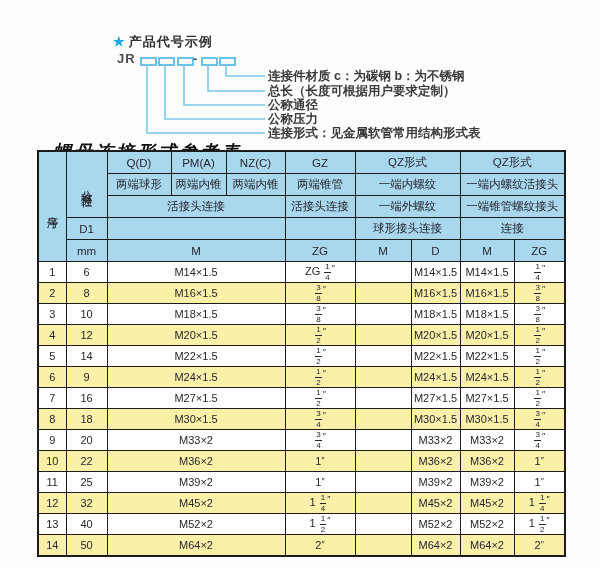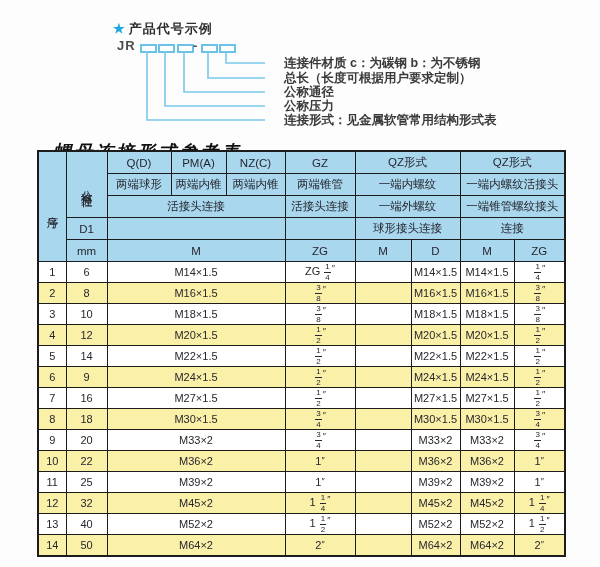--- a/index.html
+++ b/index.html
@@ -8,28 +8,28 @@
     --row_yellow:#faf0a8;
     --border_dark:#1c1c1c;
     --text_dark:#26262e;
     --label_gray:#3a3a3a;
   }
   html,body{margin:0;padding:0;}
   body{background:#e9e9e9;font-family:"Liberation Sans",sans-serif;}
   .page{position:relative;width:600px;height:567px;background:#fdfdfd;overflow:hidden;}
 
   
-  .diagram{position:absolute;left:0;top:0;width:520px;height:130px;}
+  .diagram{position:absolute;left:0;top:13px;width:520px;height:130px;}
   .diagram-title{position:absolute;left:113px;top:20px;font-size:13px;font-weight:bold;color:#2e2e2e;letter-spacing:1px;}
   .star{color:#1ea7e0;margin-right:3px;font-size:13px;}
   .jr-prefix{position:absolute;left:117px;top:38px;font-size:13px;font-weight:bold;color:#4c4c4c;letter-spacing:1px;}
   .code-box{position:absolute;top:44px;width:13px;height:5px;background:#fff;border:2px solid var(--accent_cyan);}
   .code-dash{position:absolute;top:38px;font-size:13px;font-weight:bold;color:#4c4c4c;}
   .diagram-lines{position:absolute;left:0;top:0;}
-  .diagram-label{position:absolute;left:268px;font-size:12.5px;font-weight:bold;color:var(--label_gray);white-space:nowrap;line-height:14px;margin-left:16px;}
+  .diagram-label{position:absolute;left:268px;font-size:12.5px;font-weight:bold;color:var(--label_gray);white-space:nowrap;line-height:14px;}
 
   
   .table-title{position:absolute;left:37px;top:124px;margin:16px;font-family:"Liberation Serif",serif;font-size:18px;font-weight:bold;font-style:italic;color:#111;letter-spacing:3px;}
 
   
   table.ref{position:absolute;left:37px;top:150px;width:527px;border-collapse:collapse;table-layout:fixed;
             font-size:11px;color:var(--text_dark);}
   table.ref th,table.ref td{border:1px solid var(--border_dark);text-align:center;vertical-align:middle;
             padding:0 1px;overflow:hidden;white-space:nowrap;font-weight:normal;}
   table.ref{border:2px solid var(--border_dark);}

